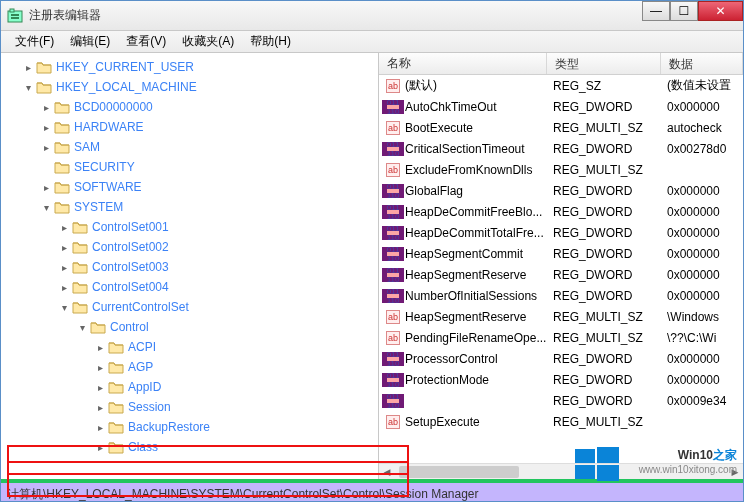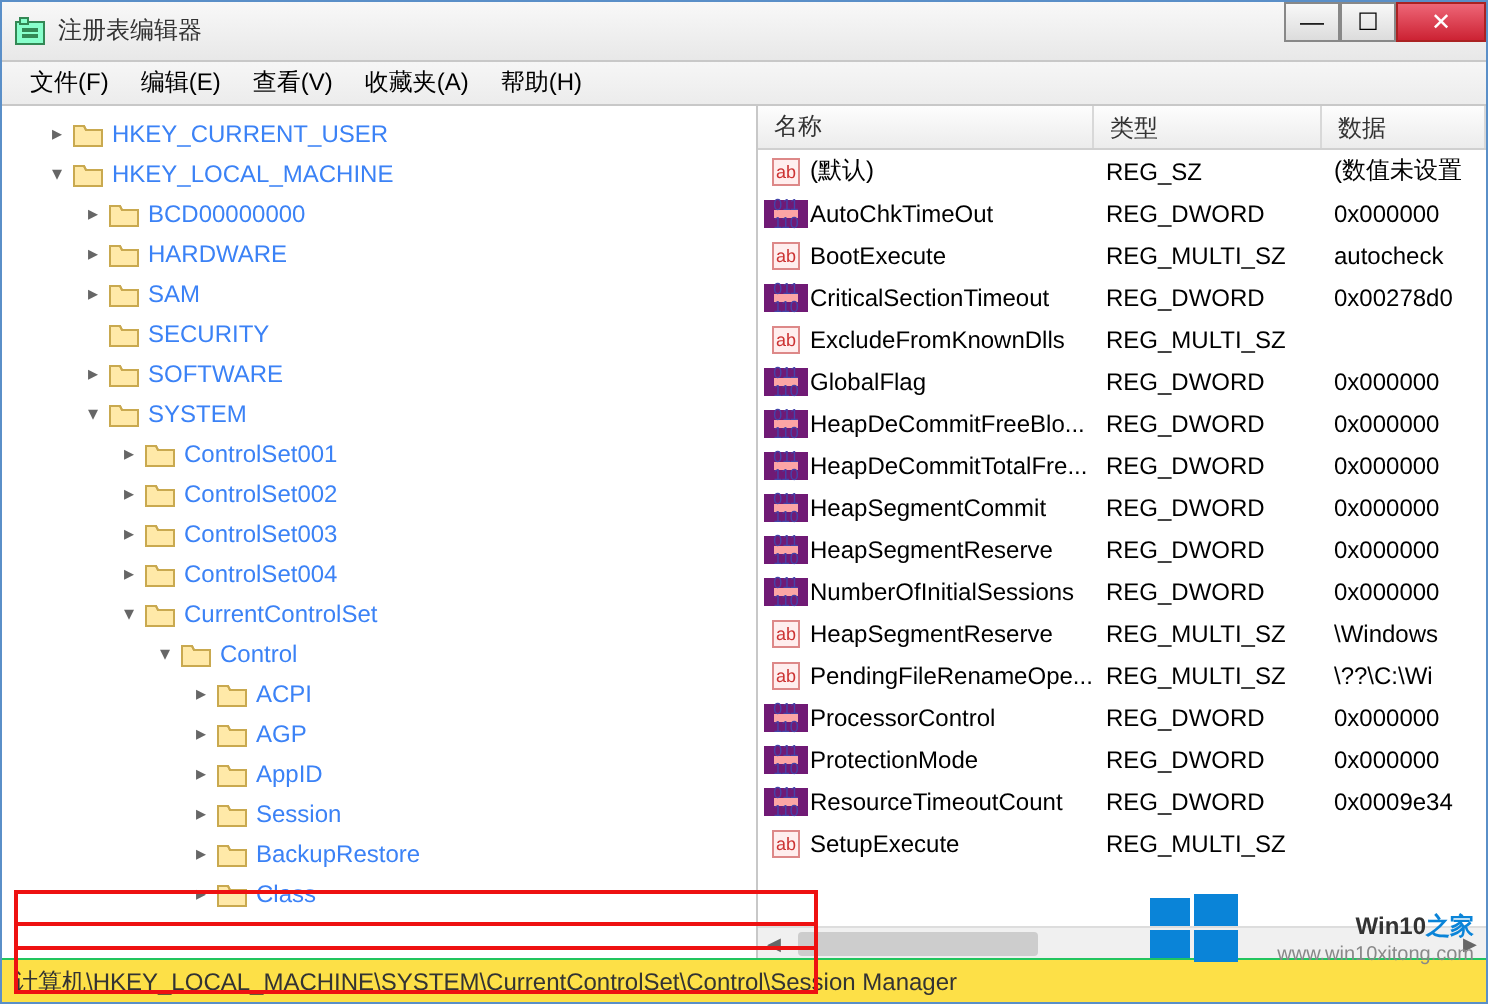--- a/index.html
+++ b/index.html
@@ -34,27 +34,27 @@
 .list-header { display: flex; height: 22px; background: linear-gradient(#fdfdfd,#ececec); border-bottom: 1px solid #d0d0d0; }
 .list-header .col { padding: 3px 8px; border-right: 1px solid #d8d8d8; color: #333; }
 .list-body { flex: 1; overflow: auto; }
 .list-row { display: flex; height: 21px; align-items: center; }
 .list-row .cell { padding: 0 6px; white-space: nowrap; overflow: hidden; text-overflow: ellipsis; }
 .list-row .icon { width: 16px; height: 16px; margin-right: 4px; display:inline-flex; align-items:center; justify-content:center; flex:0 0 16px; }
 .col-name { width: 168px; display: flex; align-items: center; }
 .col-type { width: 114px; }
 .col-data { flex: 1; }
 
-.statusbar { position: absolute; bottom: 0; left: 0; right: 0; height: 22px; background: #fde047; border-top: 1px solid #22c55e; padding: 3px 6px; color: #333; white-space: nowrap; overflow: hidden; }
+.statusbar { position: absolute; bottom: 0; left: 0; right: 0; height: 22px; background: #c4b5fd; border-top: 4px solid #22c55e; padding: 3px 6px; color: #333; white-space: nowrap; overflow: hidden; }
 
 .red-box { position: absolute; border: 2px solid #e11; pointer-events: none; }
 .red-box.a { left: 6px; top: 444px; width: 402px; height: 30px; }
 .red-box.b { left: 6px; top: 460px; width: 402px; height: 36px; }
 
-.watermark { position: absolute; right: 6px; bottom: 18px; display: flex; align-items: flex-end; gap: 16px; pointer-events: none; }
+.watermark { position: absolute; right: 6px; bottom: 18px; display: flex; align-items: flex-start; gap: 16px; pointer-events: none; }
 .watermark .logo { width: 52px; height: 40px; }
 .watermark .logo .sq { fill:#0a84d8; }
 .watermark .txt { text-align: right; }
 .watermark .txt .big { font-size: 18px; font-weight: bold; color: #333; }
 .watermark .txt .big .blue { color: #0a84d8; }
 .watermark .txt .sub { font-size: 10px; color: #888; }
 
 .str-icon { border:1px solid #d88; background:#fee; width:14px;height:14px; font-size:9px; color:#c33; display:flex;align-items:center;justify-content:center;}
 .bin-icon { border:5px solid #701a75; background:#fca5a5; width:38px;height:14px; font-size:8px; color:#44a; display:flex;align-items:center;justify-content:center;}
 
@@ -435,21 +435,20 @@
               <span>ProtectionMode</span>
             </div>
             <div class="cell col-type">REG_DWORD</div>
             <div class="cell col-data">0x000000</div>
           </div>
           <div class="list-row">
             <div class="cell col-name">
               <span class="icon">
                 <span class="bin-icon">011<br>110</span>
               </span>
-              <span>ResourceTimeoutCount</span>
             </div>
             <div class="cell col-type">REG_DWORD</div>
             <div class="cell col-data">0x0009e34</div>
           </div>
           <div class="list-row">
             <div class="cell col-name">
               <span class="icon">
                 <span class="str-icon">ab</span>
               </span>
               <span>SetupExecute</span>

